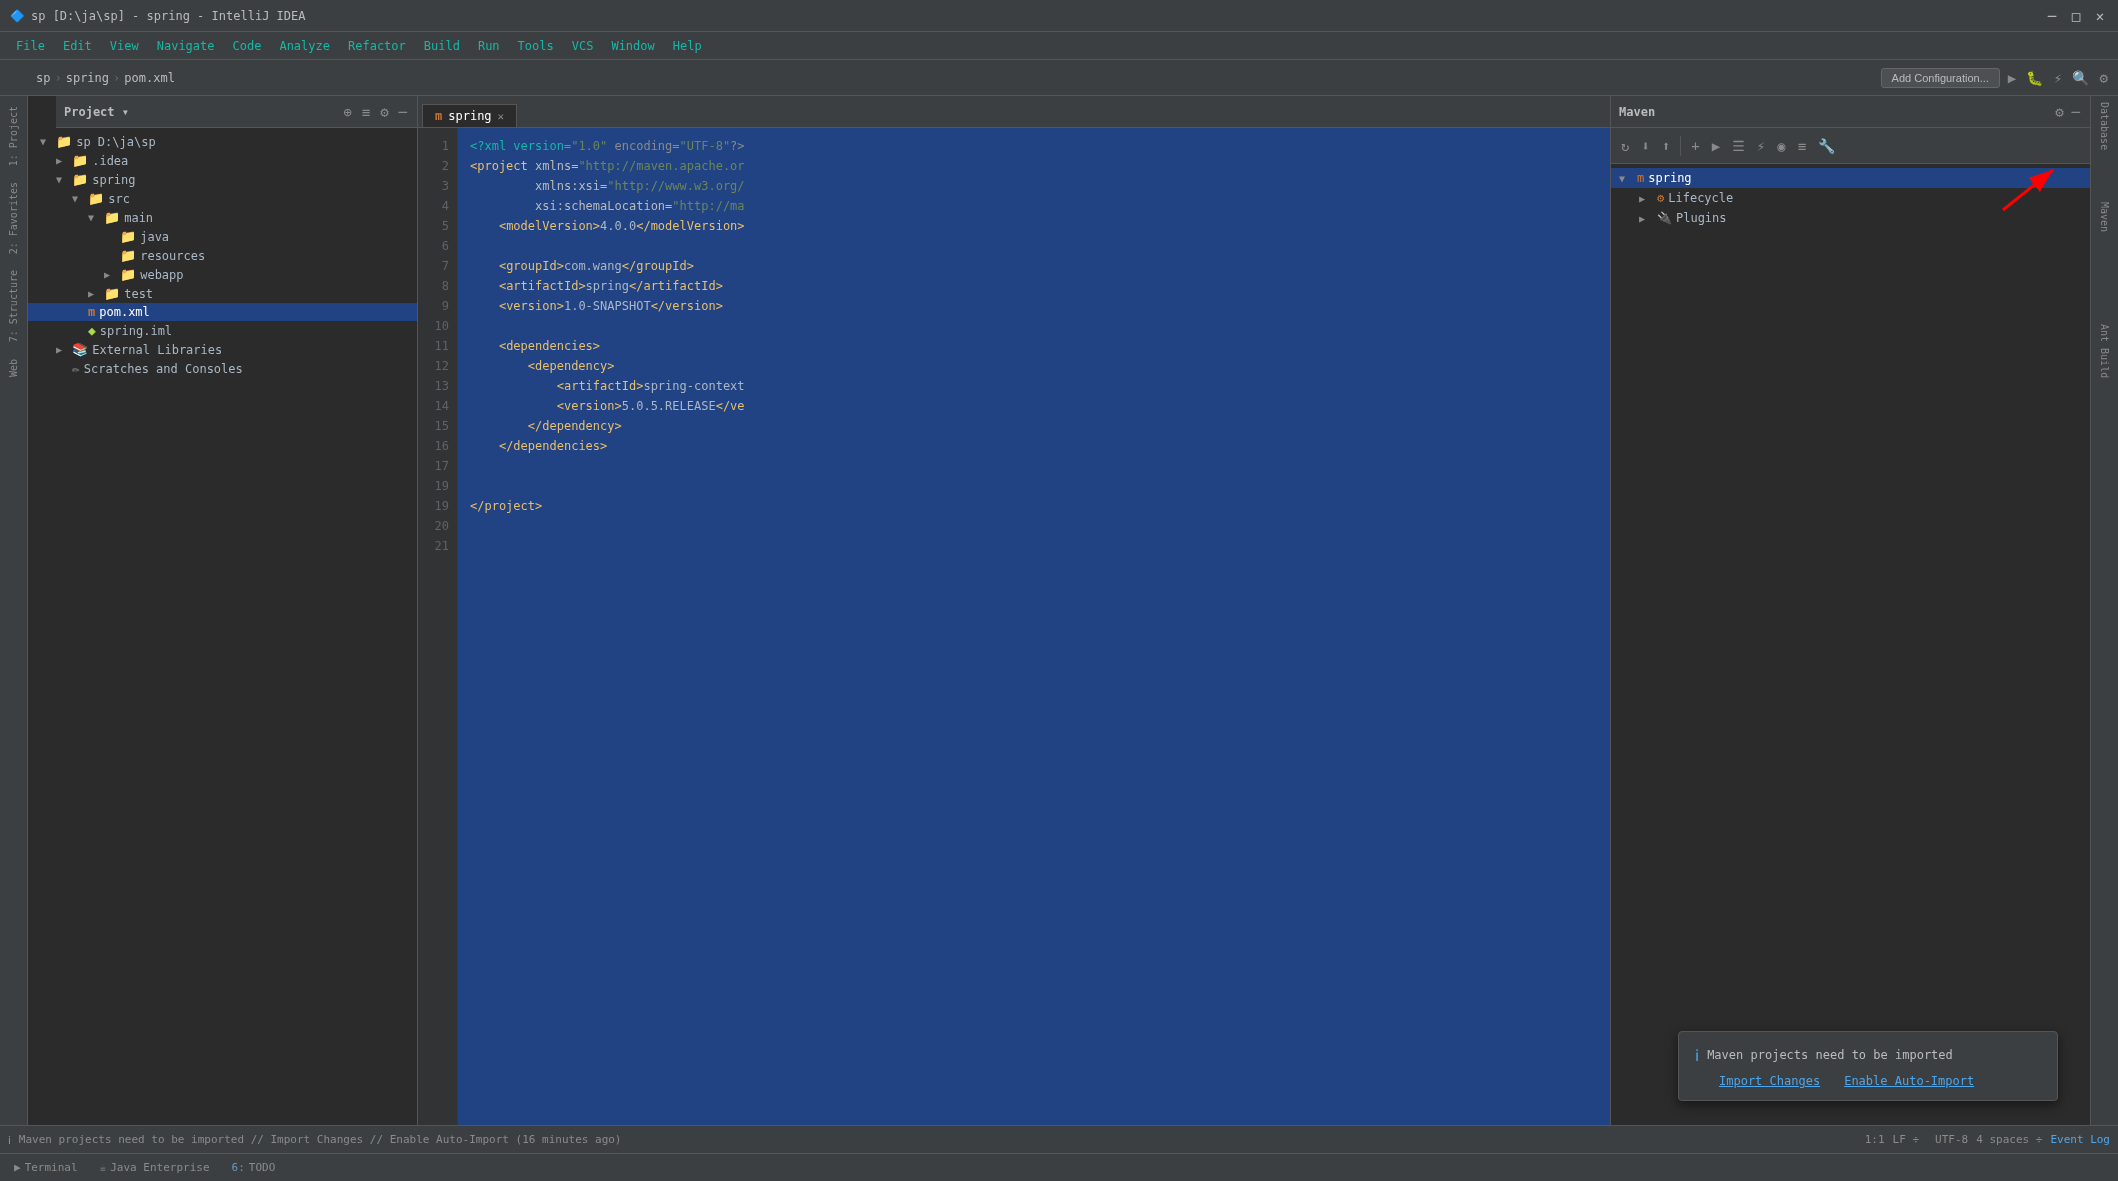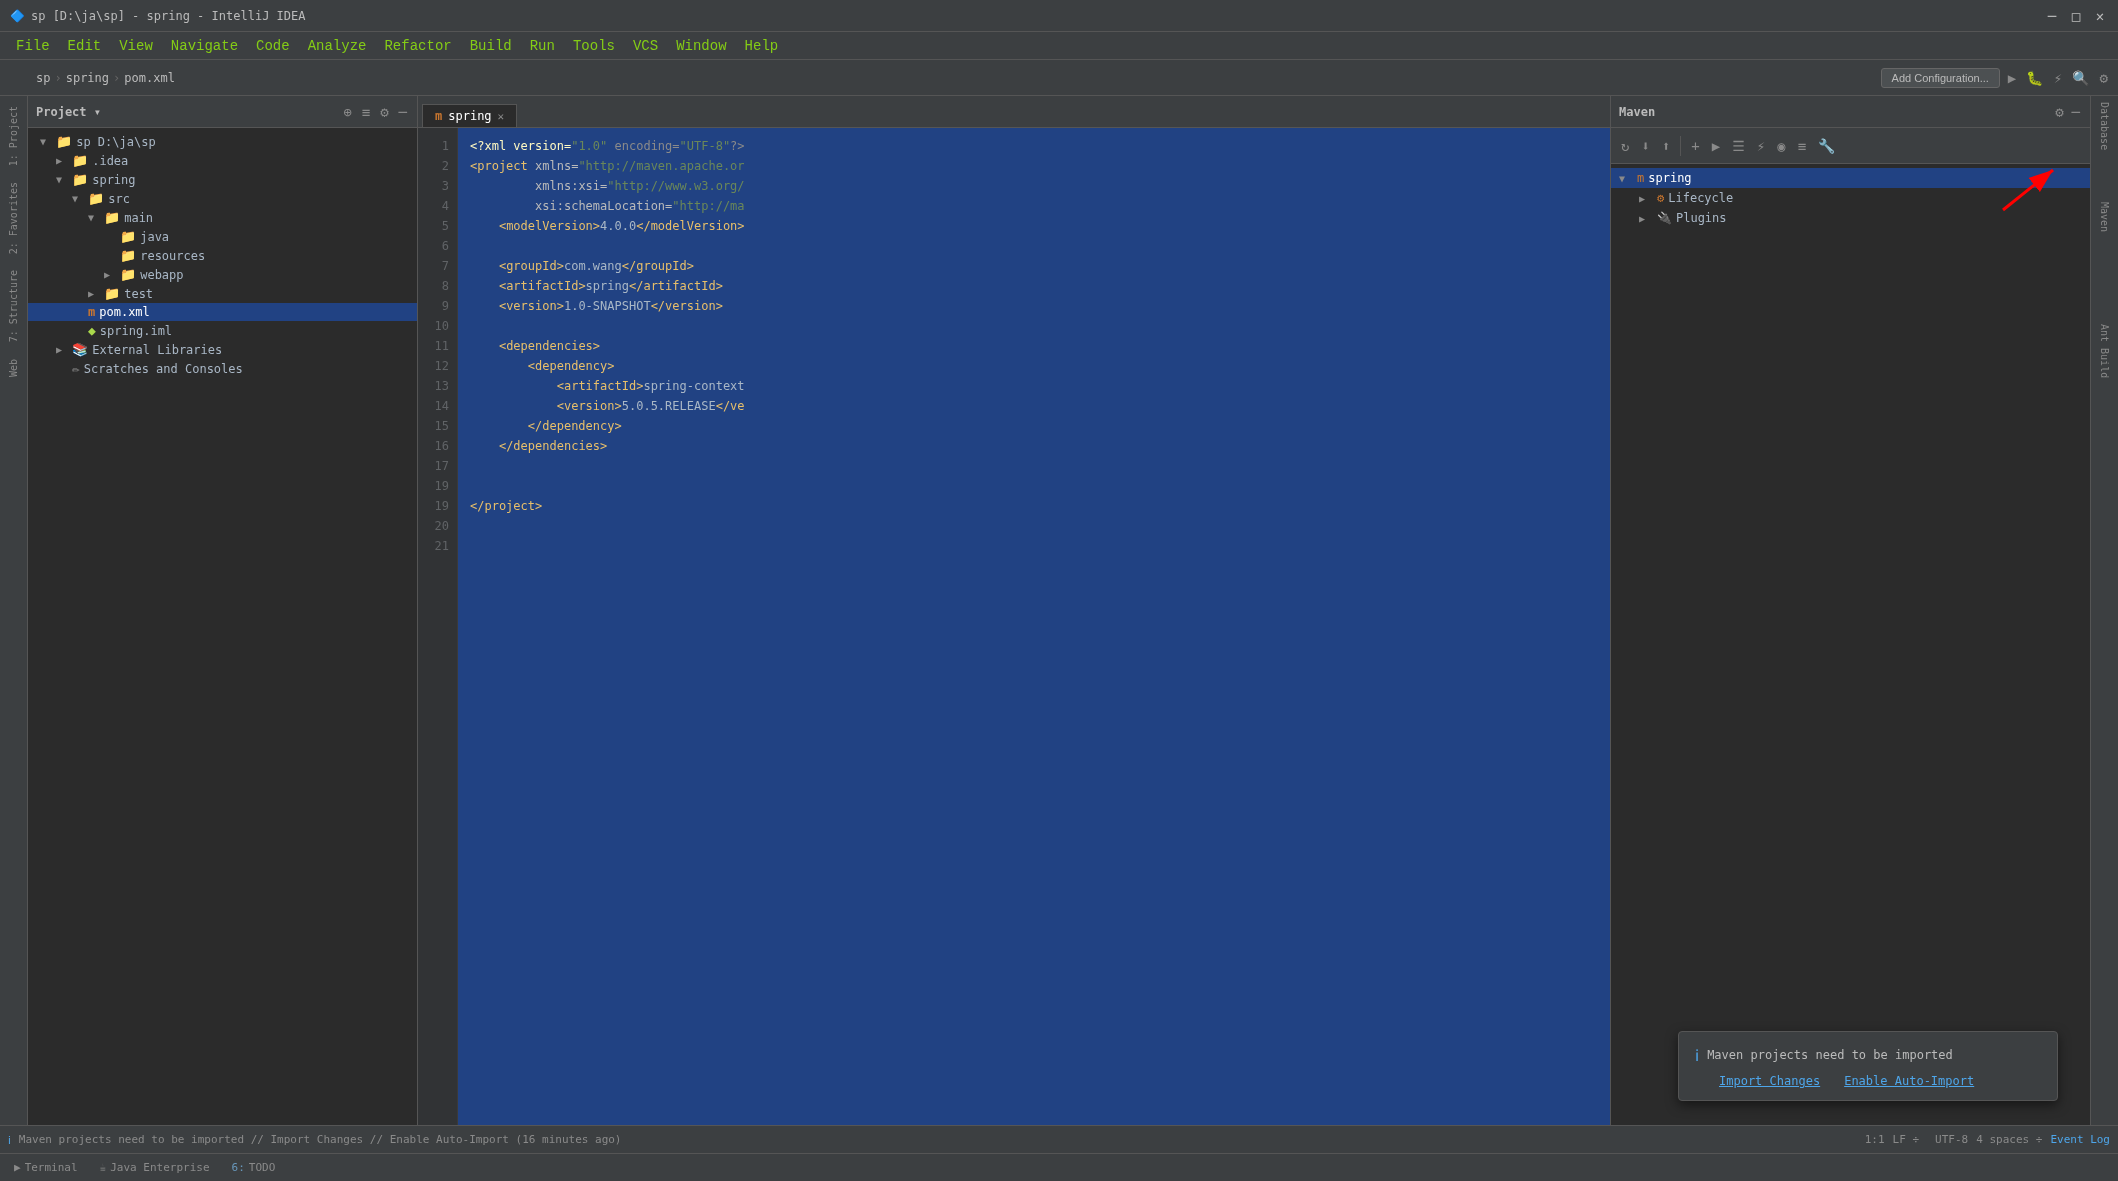--- a/index.html
+++ b/index.html
@@ -43,26 +43,25 @@
     #menu-bar {
       background: #3c3f41;
       height: 28px;
       display: flex;
       align-items: center;
       padding: 0 8px;
       border-bottom: 1px solid #555;
       gap: 2px;
     }
     .menu-item {
-      color: #84cc16;
+      color: #14b8a6;
       padding: 3px 8px;
       cursor: pointer;
-      font-size: 14px;
+      font-size: 12px;
       border-radius: 3px;
-      font-family: Liberation Mono, monospace;
     }
 
     
     #nav-bar {
       background: #3c3f41;
       height: 36px;
       display: flex;
       align-items: center;
       padding: 0 8px;
       border-bottom: 1px solid #555;
@@ -115,20 +114,21 @@
       flex-direction: column;
     }
     #project-header {
       background: #3c3f41;
       height: 32px;
       display: flex;
       align-items: center;
       padding: 0 8px;
       border-bottom: 1px solid #555;
       gap: 6px;
+      margin-left: 28px;
     }
     .panel-icon-btn {
       color: #8a8a8a;
       cursor: pointer;
       font-size: 14px;
       padding: 2px;
     }
     #project-tree {
       flex: 1;
       overflow: auto;
@@ -565,21 +565,21 @@
           <div>14</div>
           <div>15</div>
         <div>16</div>
           <div>17</div>
           <div>19</div>
           <div>19</div>
           <div>20</div>
         <div>21</div>
       </div>
       <div id="code-content" style="background:#214283;">
-        <div class="code-line"><span style="color:#fef9c3;">&lt;?xml version=</span><span class="xml-val">"1.0"</span><span style="color:#8a8a8a;"> encoding=</span><span class="xml-val">"UTF-8"</span><span style="color:#8a8a8a;">?&gt;</span></div>
+        <div class="code-line"><span style="color:#14b8a6;">&lt;?xml version=</span><span class="xml-val">"1.0"</span><span style="color:#8a8a8a;"> encoding=</span><span class="xml-val">"UTF-8"</span><span style="color:#8a8a8a;">?&gt;</span></div>
         <div class="code-line"><span class="xml-tag">&lt;project</span> <span class="xml-attr">xmlns=</span><span class="xml-val">"http://maven.apache.or</span></div>
         <div class="code-line">         <span class="xml-attr">xmlns:xsi=</span><span class="xml-val">"http://www.w3.org/</span></div>
         <div class="code-line">         <span class="xml-attr">xsi:schemaLocation=</span><span class="xml-val">"http://ma</span></div>
         <div class="code-line">    <span class="xml-tag">&lt;modelVersion&gt;</span>4.0.0<span class="xml-tag">&lt;/modelVersion&gt;</span></div>
         <div class="code-line"></div>
         <div class="code-line">    <span class="xml-tag">&lt;groupId&gt;</span>com.wang<span class="xml-tag">&lt;/groupId&gt;</span></div>
         <div class="code-line">    <span class="xml-tag">&lt;artifactId&gt;</span>spring<span class="xml-tag">&lt;/artifactId&gt;</span></div>
         <div class="code-line">    <span class="xml-tag">&lt;version&gt;</span>1.0-SNAPSHOT<span class="xml-tag">&lt;/version&gt;</span></div>
         <div class="code-line"></div>
         <div class="code-line">    <span class="xml-tag">&lt;dependencies&gt;</span></div>

